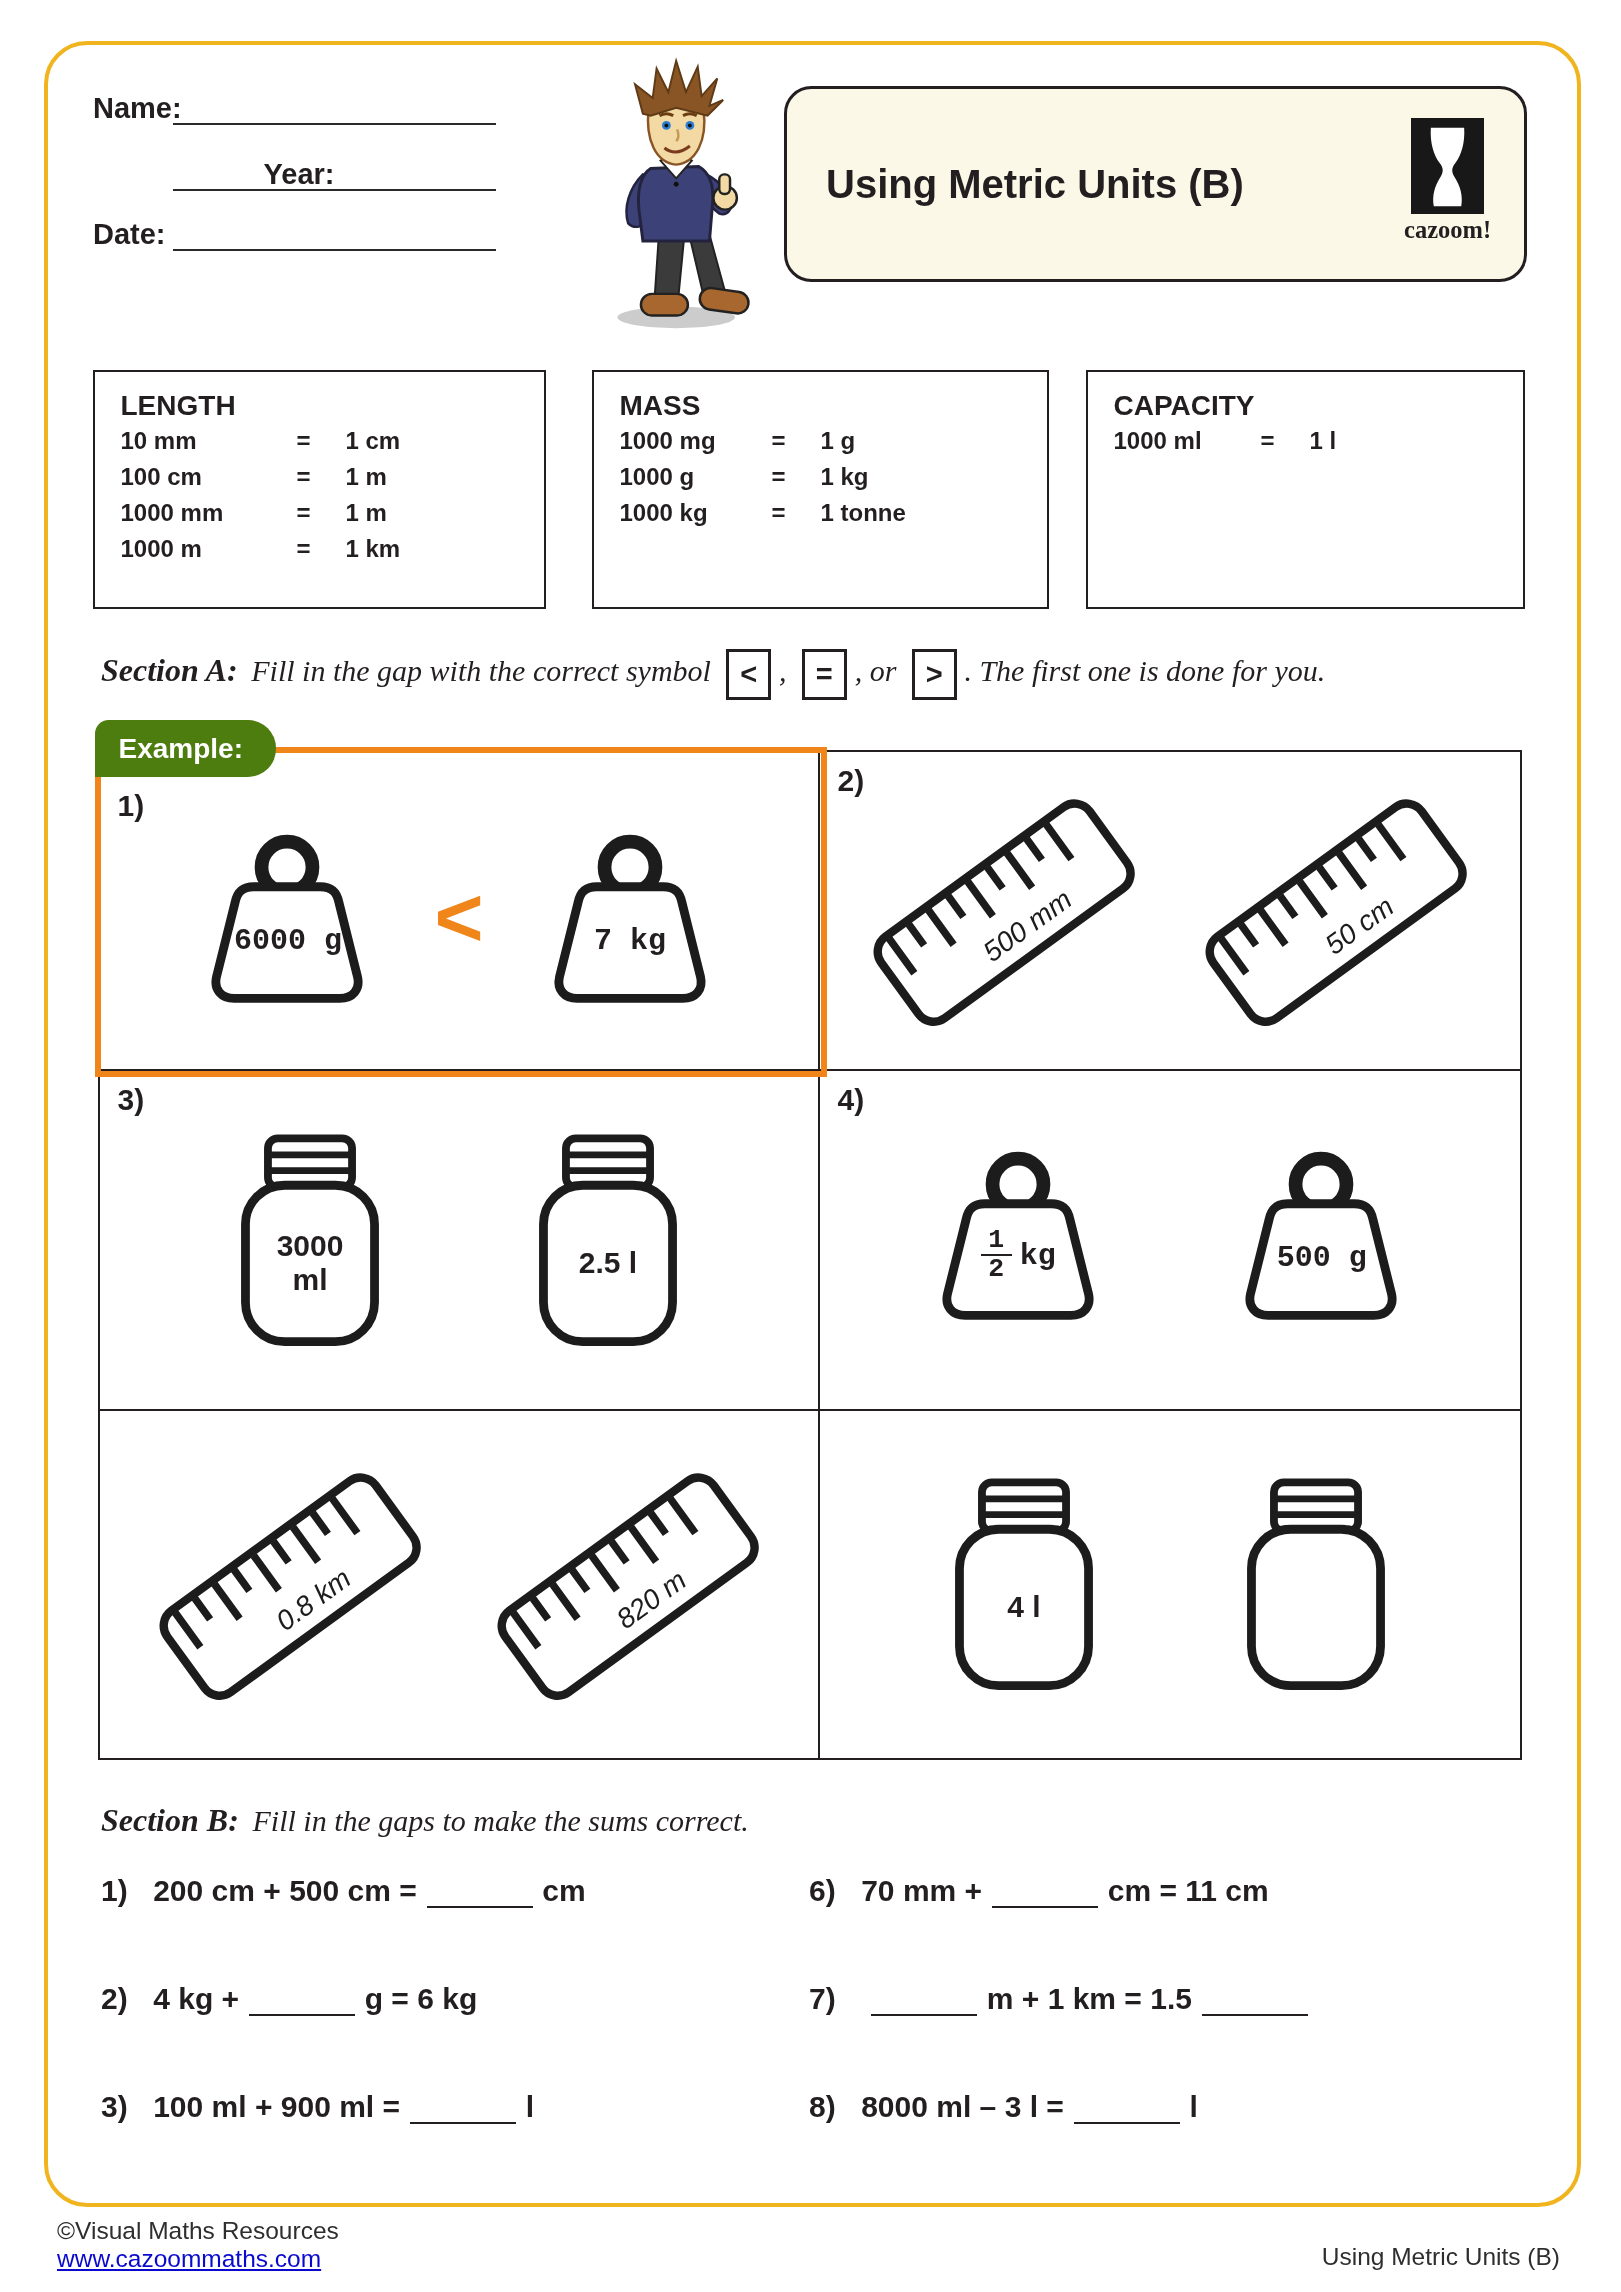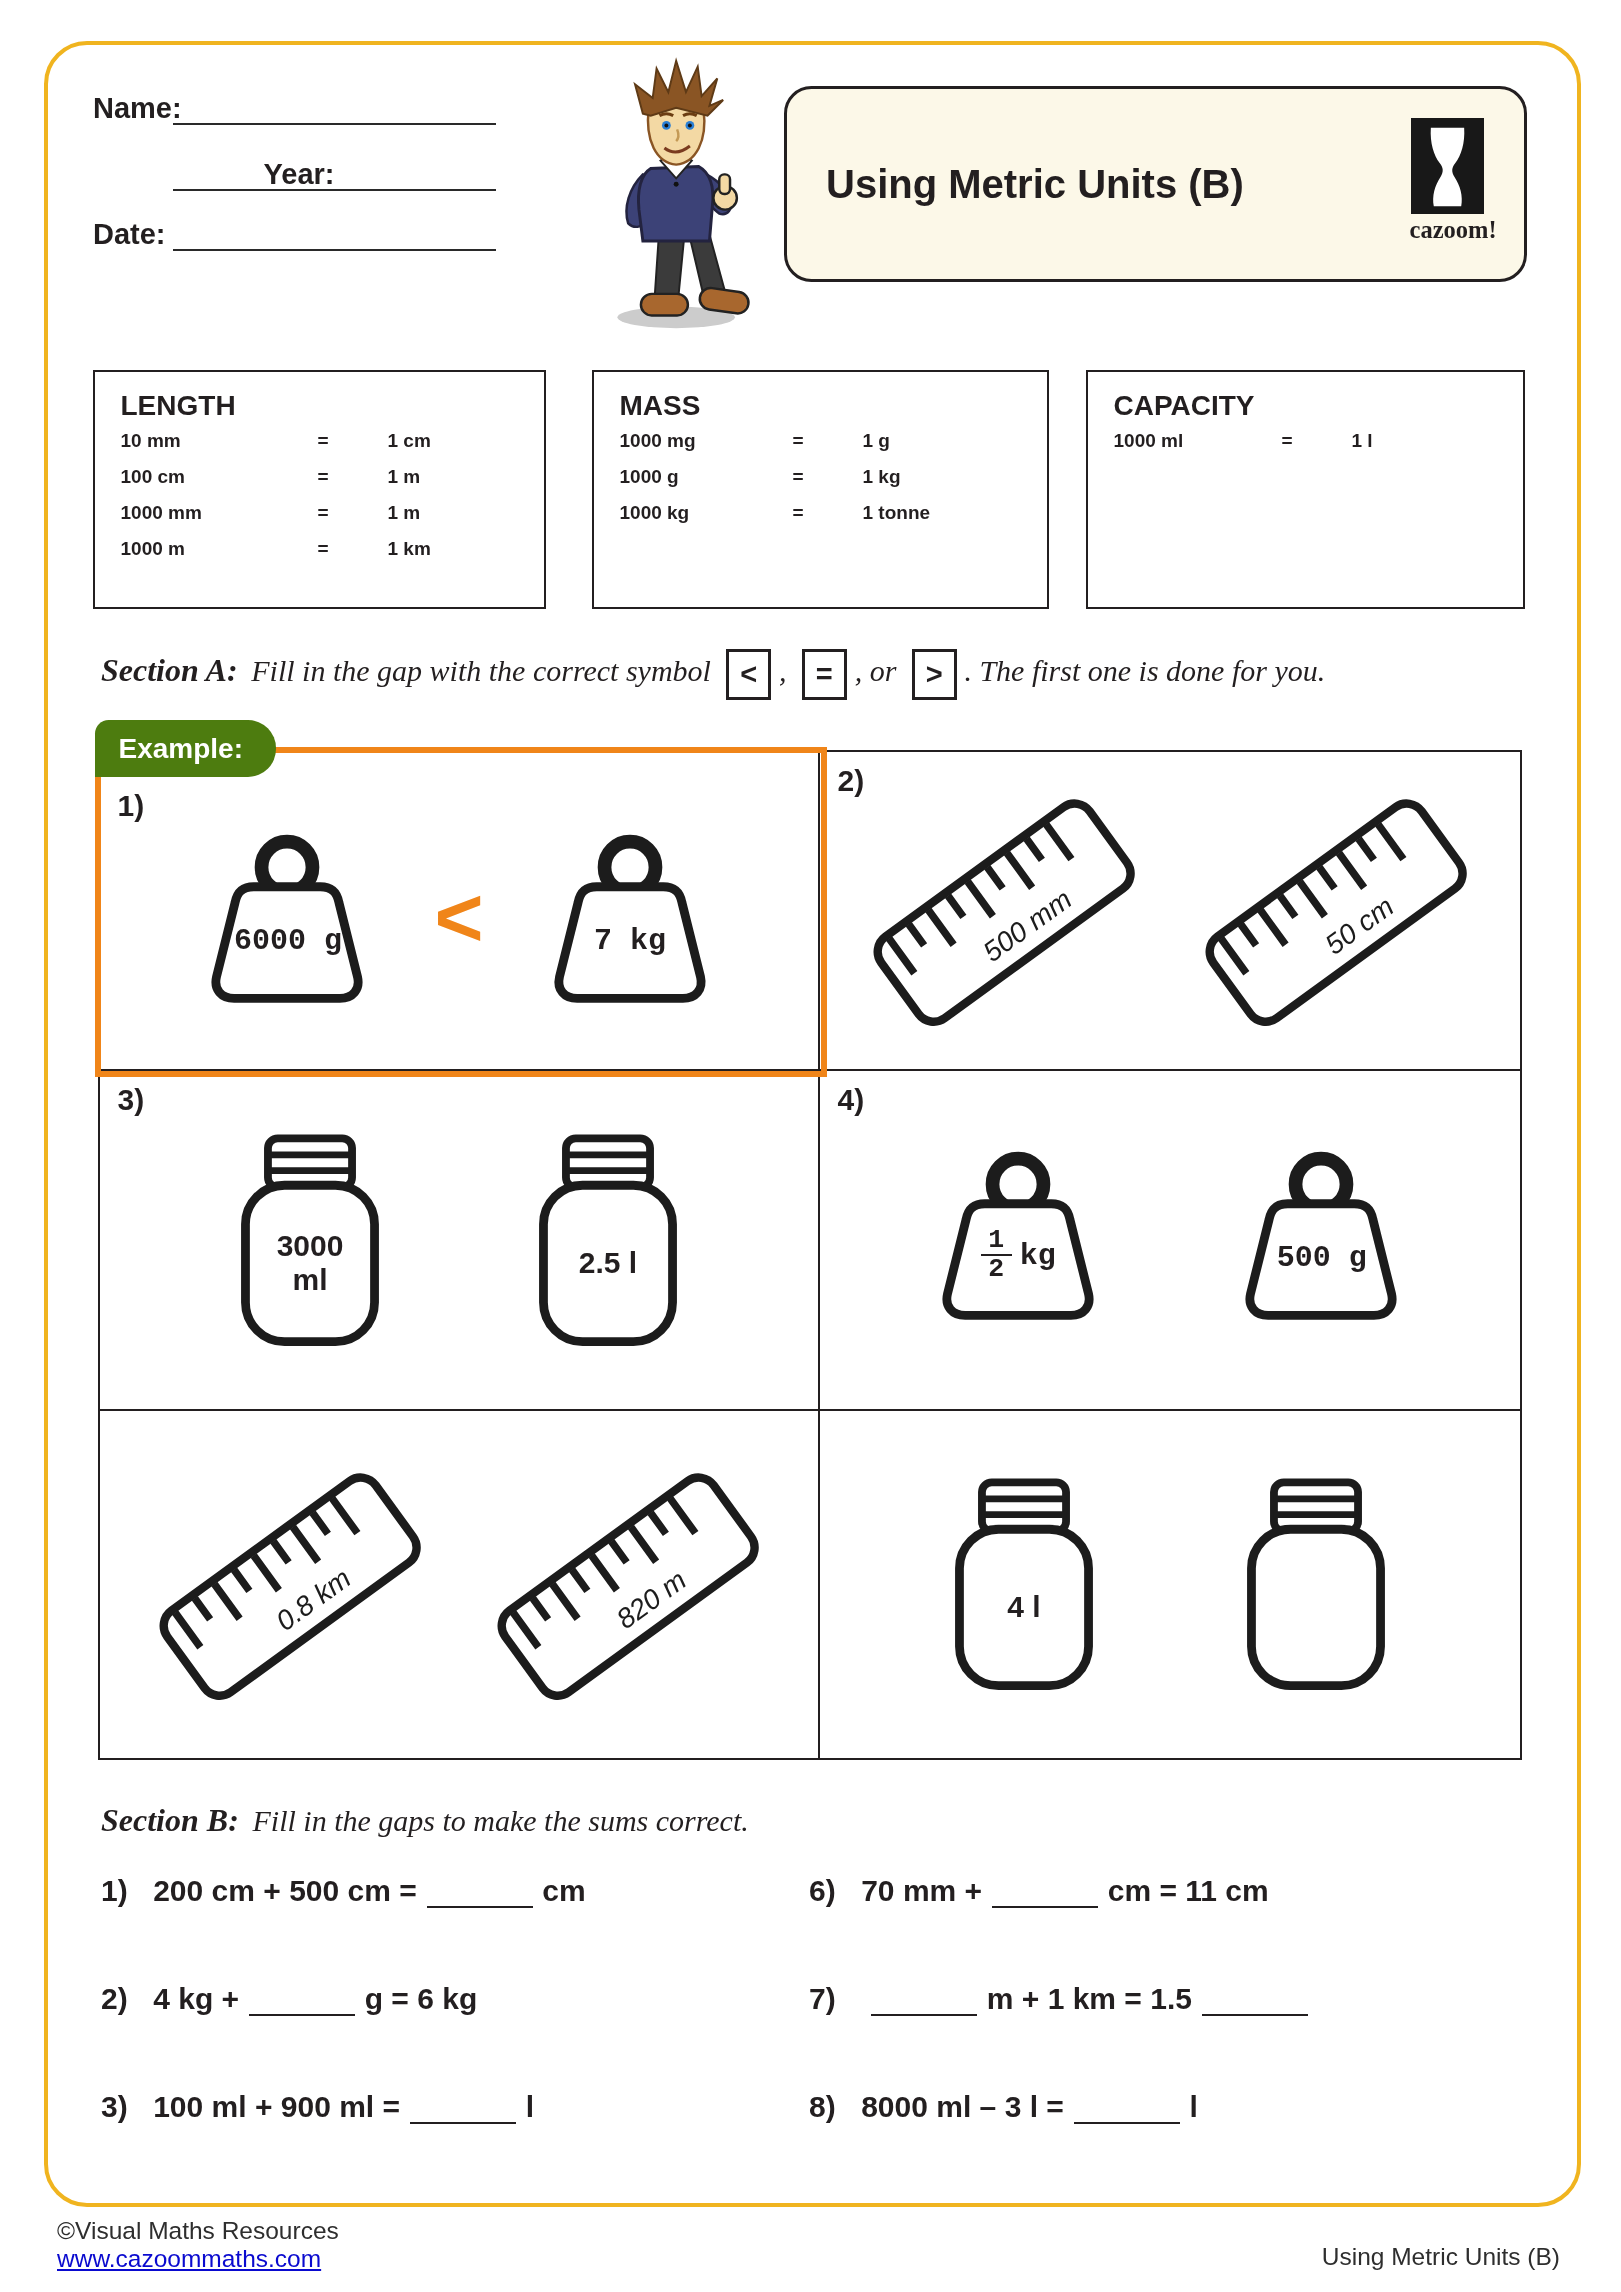--- a/index.html
+++ b/index.html
@@ -12,26 +12,26 @@
   .field{position:absolute;left:93px;width:412px;height:39px;}
   .field .lbl{font-size:29px;font-weight:bold;}
   .field .line{position:absolute;left:80px;top:31px;width:323px;border-bottom:2px solid #2a2a2a;}
   
   .titlebox{position:absolute;left:784px;top:86px;width:743px;height:196px;background:#fcf8e8;
             border:3.9px solid #231f20;border-radius:27.4px;box-sizing:border-box;}
   .titlebox h1{position:absolute;left:39px;top:50%;transform:translateY(-50%);
                margin:0;font-size:40px;font-weight:bold;color:#231f20;}
   .logo{position:absolute;right:27.4px;top:29px;width:98px;text-align:center;}
   .logo .mark{width:73px;height:96px;background:#181818;margin:0 auto;position:relative;}
-  .logo .word{font-family:"Liberation Serif",serif;font-weight:bold;font-size:24.5px;margin-top:2px;text-align:right;}
+  .logo .word{font-family:"Liberation Serif",serif;font-weight:bold;font-size:24.5px;margin-top:2px;}
   
   .refbox{position:absolute;top:370px;height:239px;border:2.9px solid #231f20;box-sizing:border-box;
           padding:17.6px 0 0 25.5px;}
   .refbox .rtitle{font-size:28px;font-weight:bold;margin-bottom:1px;}
-  .ref-row{display:grid;font-size:19px;font-weight:bold;line-height:36px;gap:21px;}
+  .ref-row{display:grid;font-size:24px;font-weight:bold;line-height:36px;}
   .cols-len{grid-template-columns:176px 49px auto;}
   .cols-mass{grid-template-columns:152px 49px auto;}
   .cols-cap{grid-template-columns:147px 49px auto;}
   
   .section-line{position:absolute;left:101px;font-family:"Liberation Serif",serif;
                 font-style:italic;font-size:30px;white-space:nowrap;}
   .section-line .shead{font-weight:bold;font-size:32px;margin-right:13.7px;}
   .symbox{display:inline-flex;align-items:center;justify-content:center;width:39px;height:45px;
           border:3.9px solid #231f20;font-family:"Liberation Sans",sans-serif;font-style:normal;
           font-weight:bold;font-size:29px;margin:0 7.8px;vertical-align:middle;}

